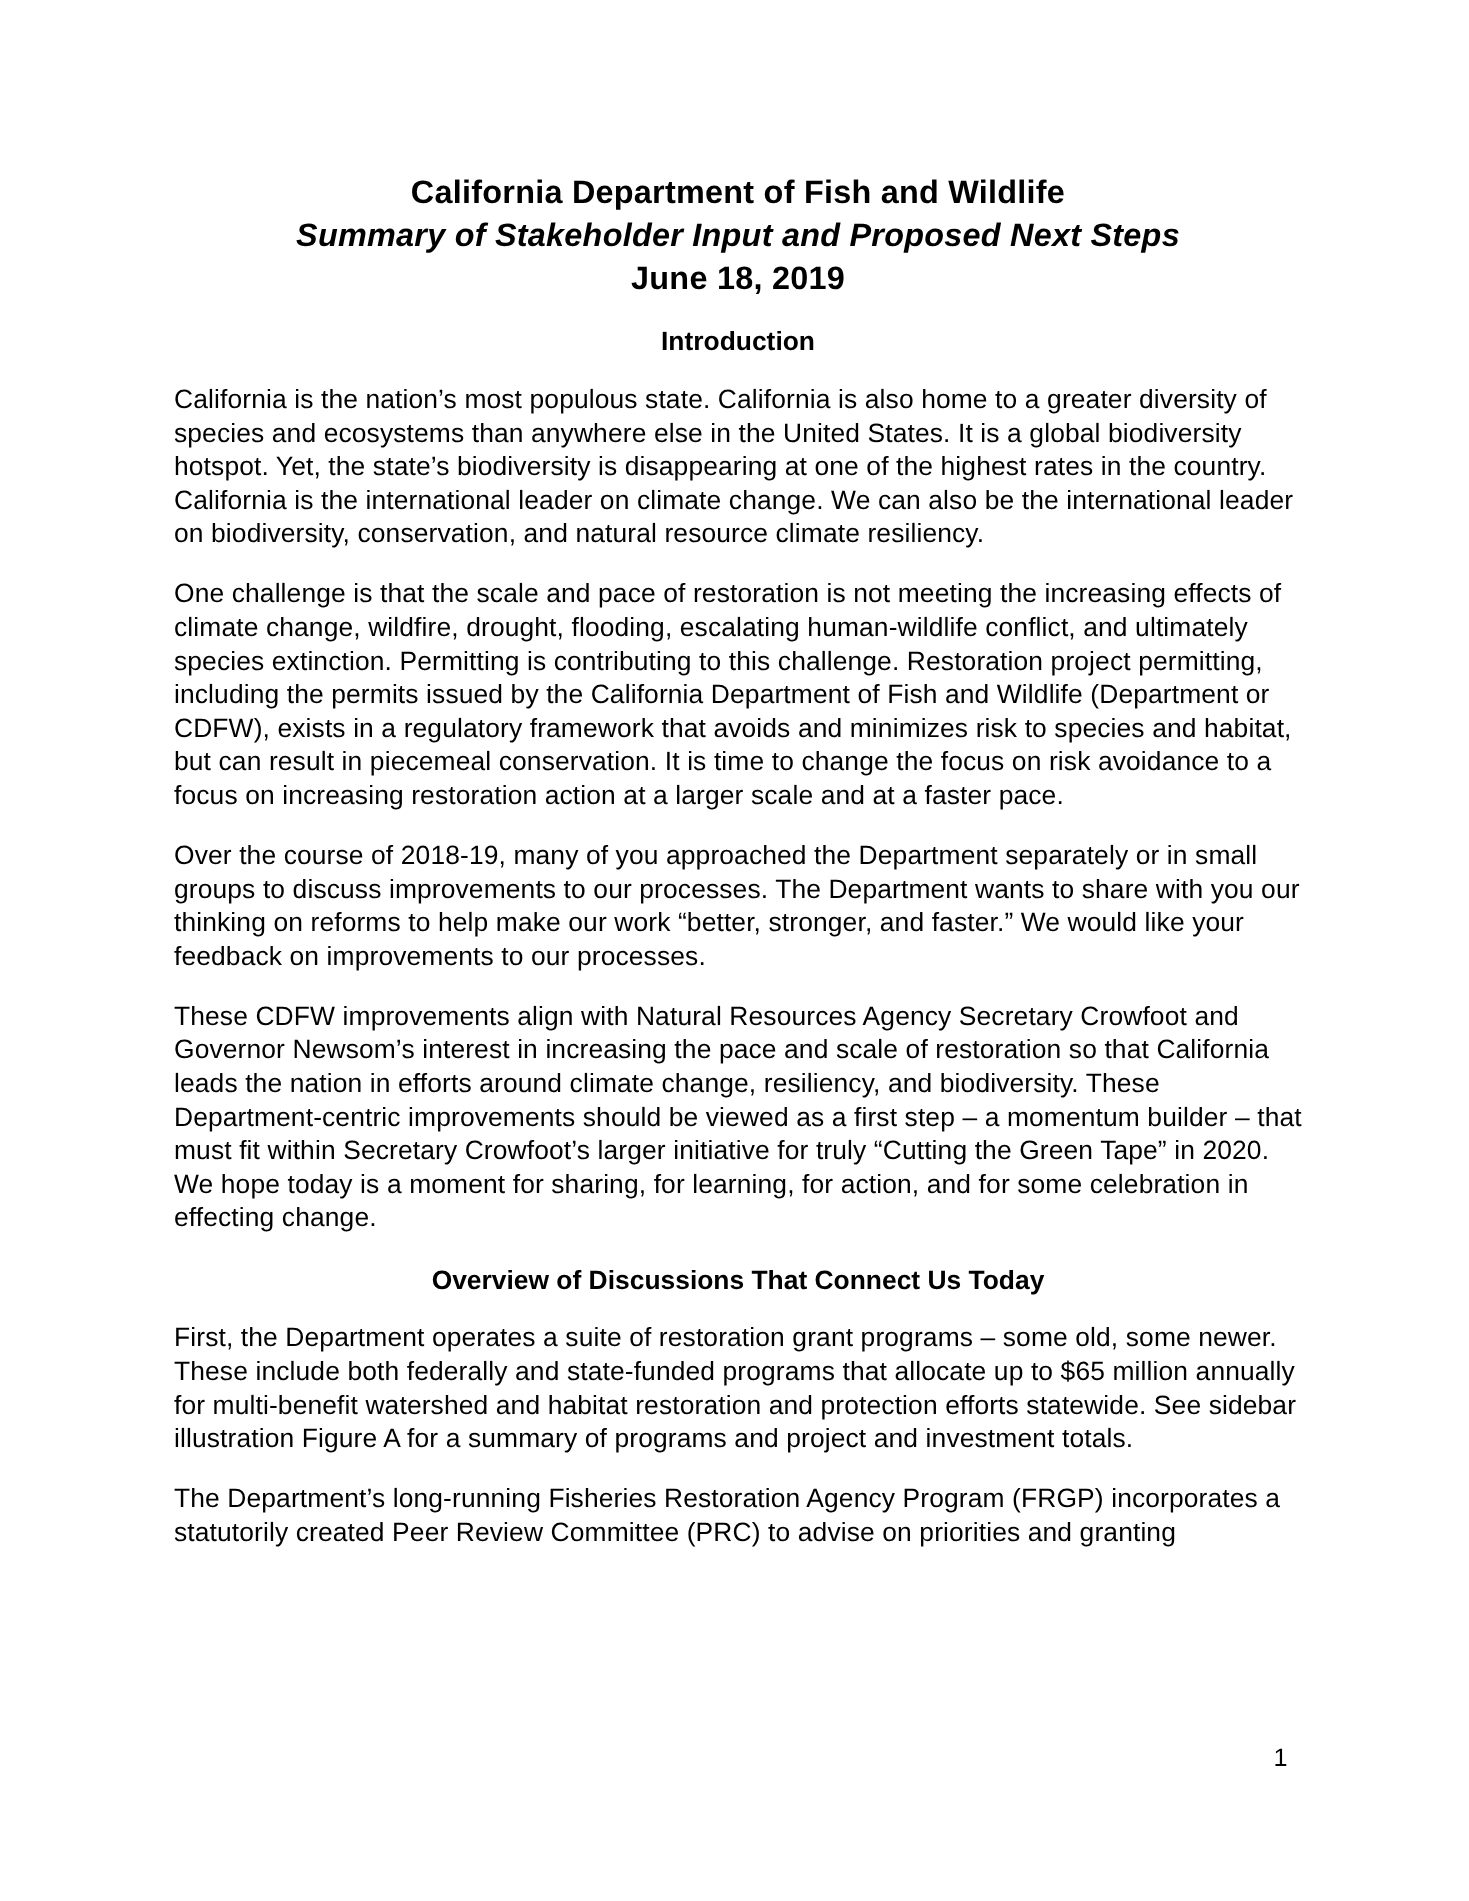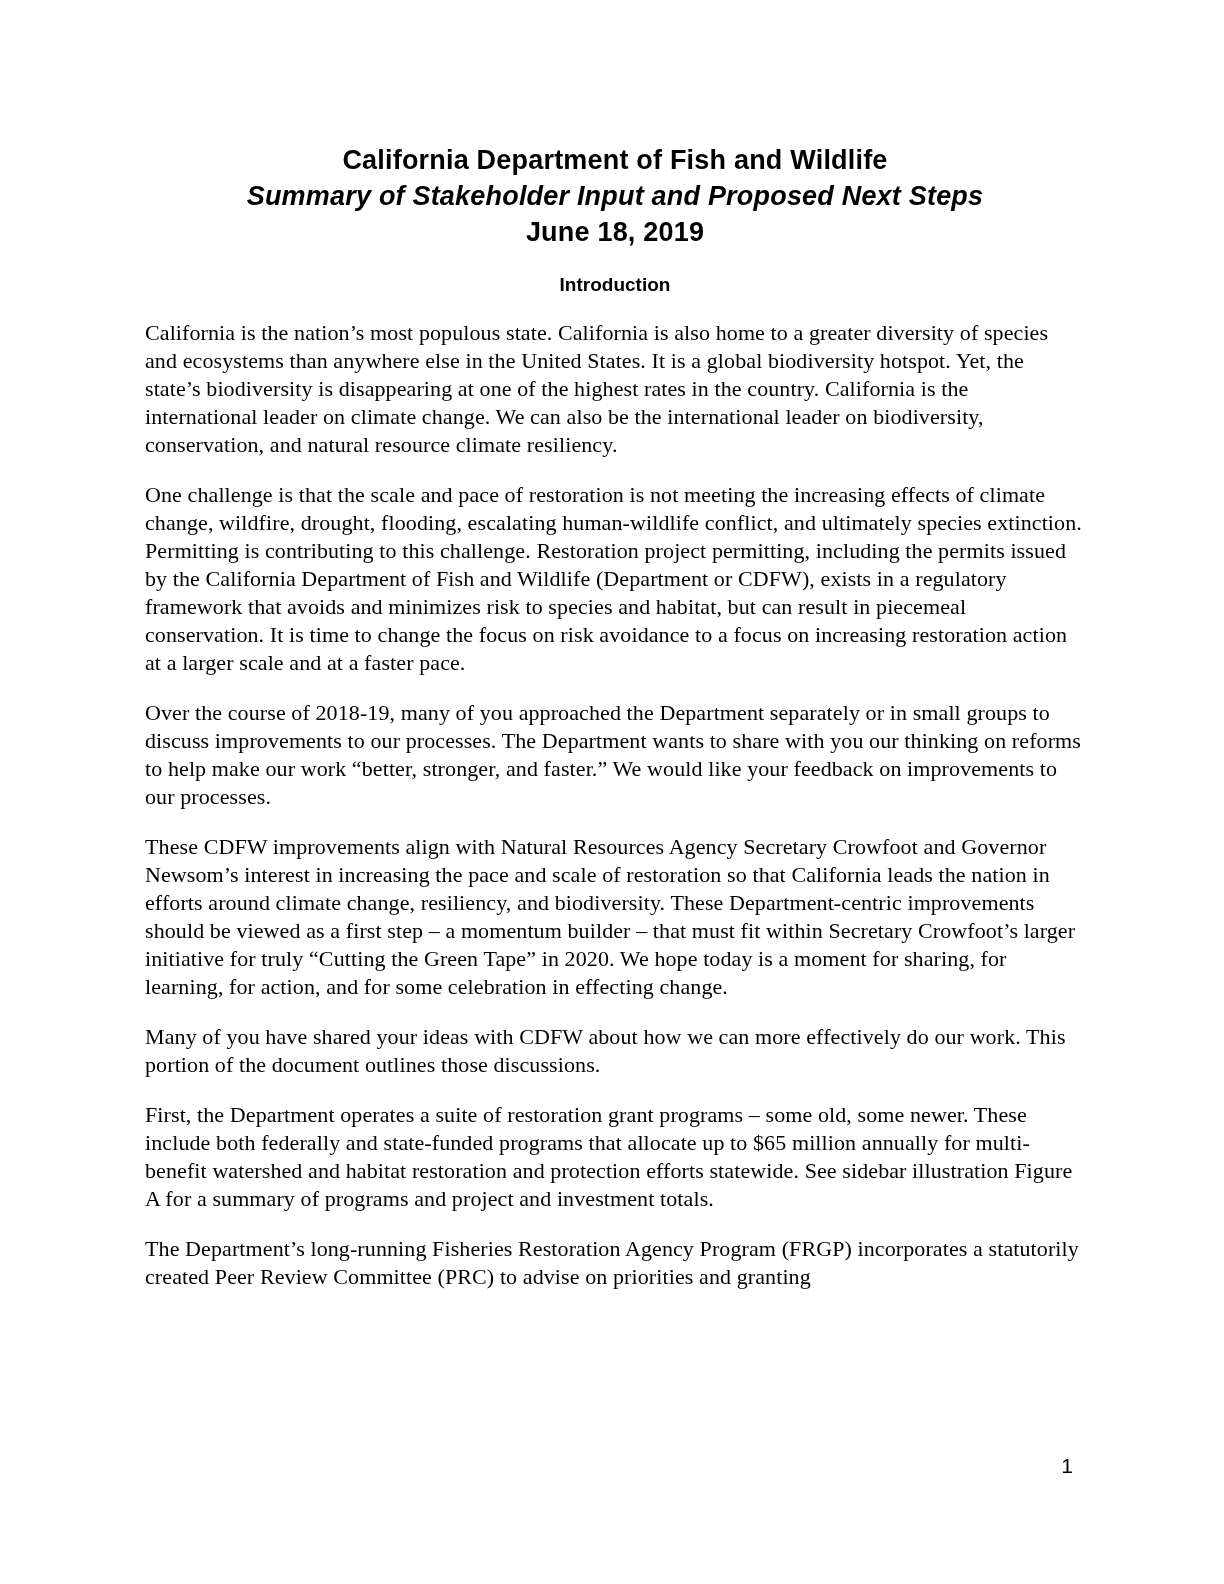--- a/index.html
+++ b/index.html
@@ -28,32 +28,31 @@
     font-weight: bold;
     font-size: 27px;
     line-height: 36px;
     letter-spacing: 0.2px;
   }
   .title-line { white-space: nowrap; }
   .italic { font-style: italic; text-align: center; }
   .section-heading {
     text-align: center;
     font-weight: bold;
-    font-size: 19px;
+    font-size: 22px;
     line-height: 28px;
     margin: 24px 0 20px 0;
   }
   .section-heading.first { margin-top: 21px; }
   .body-para {
     font-size: 22px;
     line-height: 28px;
     letter-spacing: 0.1px;
     margin: 0 0 22px 0;
     text-align: left;
-    font-family: Liberation Serif, serif;
   }
   .page-footer {
     position: absolute;
     top: 1452px;
     left: 145px;
     width: 928px;
     text-align: right;
     font-size: 21px;
     line-height: 28px;
   }
@@ -70,22 +69,22 @@
       <div class="title-line">June 18, 2019</div>
     </div>
 
     <h2 class="section-heading first">Introduction</h2>
 
     <p class="body-para">California is the nation’s most populous state. California is also home to a greater diversity of species and ecosystems than anywhere else in the United States. It is a global biodiversity hotspot. Yet, the state’s biodiversity is disappearing at one of the highest rates in the country. California is the international leader on climate change. We can also be the international leader on biodiversity, conservation, and natural resource climate resiliency.</p>
     <p class="body-para">One challenge is that the scale and pace of restoration is not meeting the increasing effects of climate change, wildfire, drought, flooding, escalating human-wildlife conflict, and ultimately species extinction. Permitting is contributing to this challenge. Restoration project permitting, including the permits issued by the California Department of Fish and Wildlife (Department or CDFW), exists in a regulatory framework that avoids and minimizes risk to species and habitat, but can result in piecemeal conservation. It is time to change the focus on risk avoidance to a focus on increasing restoration action at a larger scale and at a faster pace.</p>
     <p class="body-para">Over the course of 2018-19, many of you approached the Department separately or in small groups to discuss improvements to our processes. The Department wants to share with you our thinking on reforms to help make our work “better, stronger, and faster.” We would like your feedback on improvements to our processes.</p>
     <p class="body-para">These CDFW improvements align with Natural Resources Agency Secretary Crowfoot and Governor Newsom’s interest in increasing the pace and scale of restoration so that California leads the nation in efforts around climate change, resiliency, and biodiversity. These Department-centric improvements should be viewed as a first step – a momentum builder – that must fit within Secretary Crowfoot’s larger initiative for truly “Cutting the Green Tape” in 2020. We hope today is a moment for sharing, for learning, for action, and for some celebration in effecting change.</p>
 
+    <h2 class="section-heading">Overview of Discussions That Connect Us Today</h2>
 
-    <p class="body-para">Many of you have shared your ideas with CDFW about how we can more effectively do our work. This portion of the document outlines those discussions.</p>
     <p class="body-para">First, the Department operates a suite of restoration grant programs – some old, some newer. These include both federally and state-funded programs that allocate up to $65 million annually for multi-benefit watershed and habitat restoration and protection efforts statewide. See sidebar illustration Figure A for a summary of programs and project and investment totals.</p>
     <p class="body-para">The Department’s long-running Fisheries Restoration Agency Program (FRGP) incorporates a statutorily created Peer Review Committee (PRC) to advise on priorities and granting</p>
 
   </div>
 
   <div class="page-footer">
     <span>1</span>
   </div>
 </div>
 

